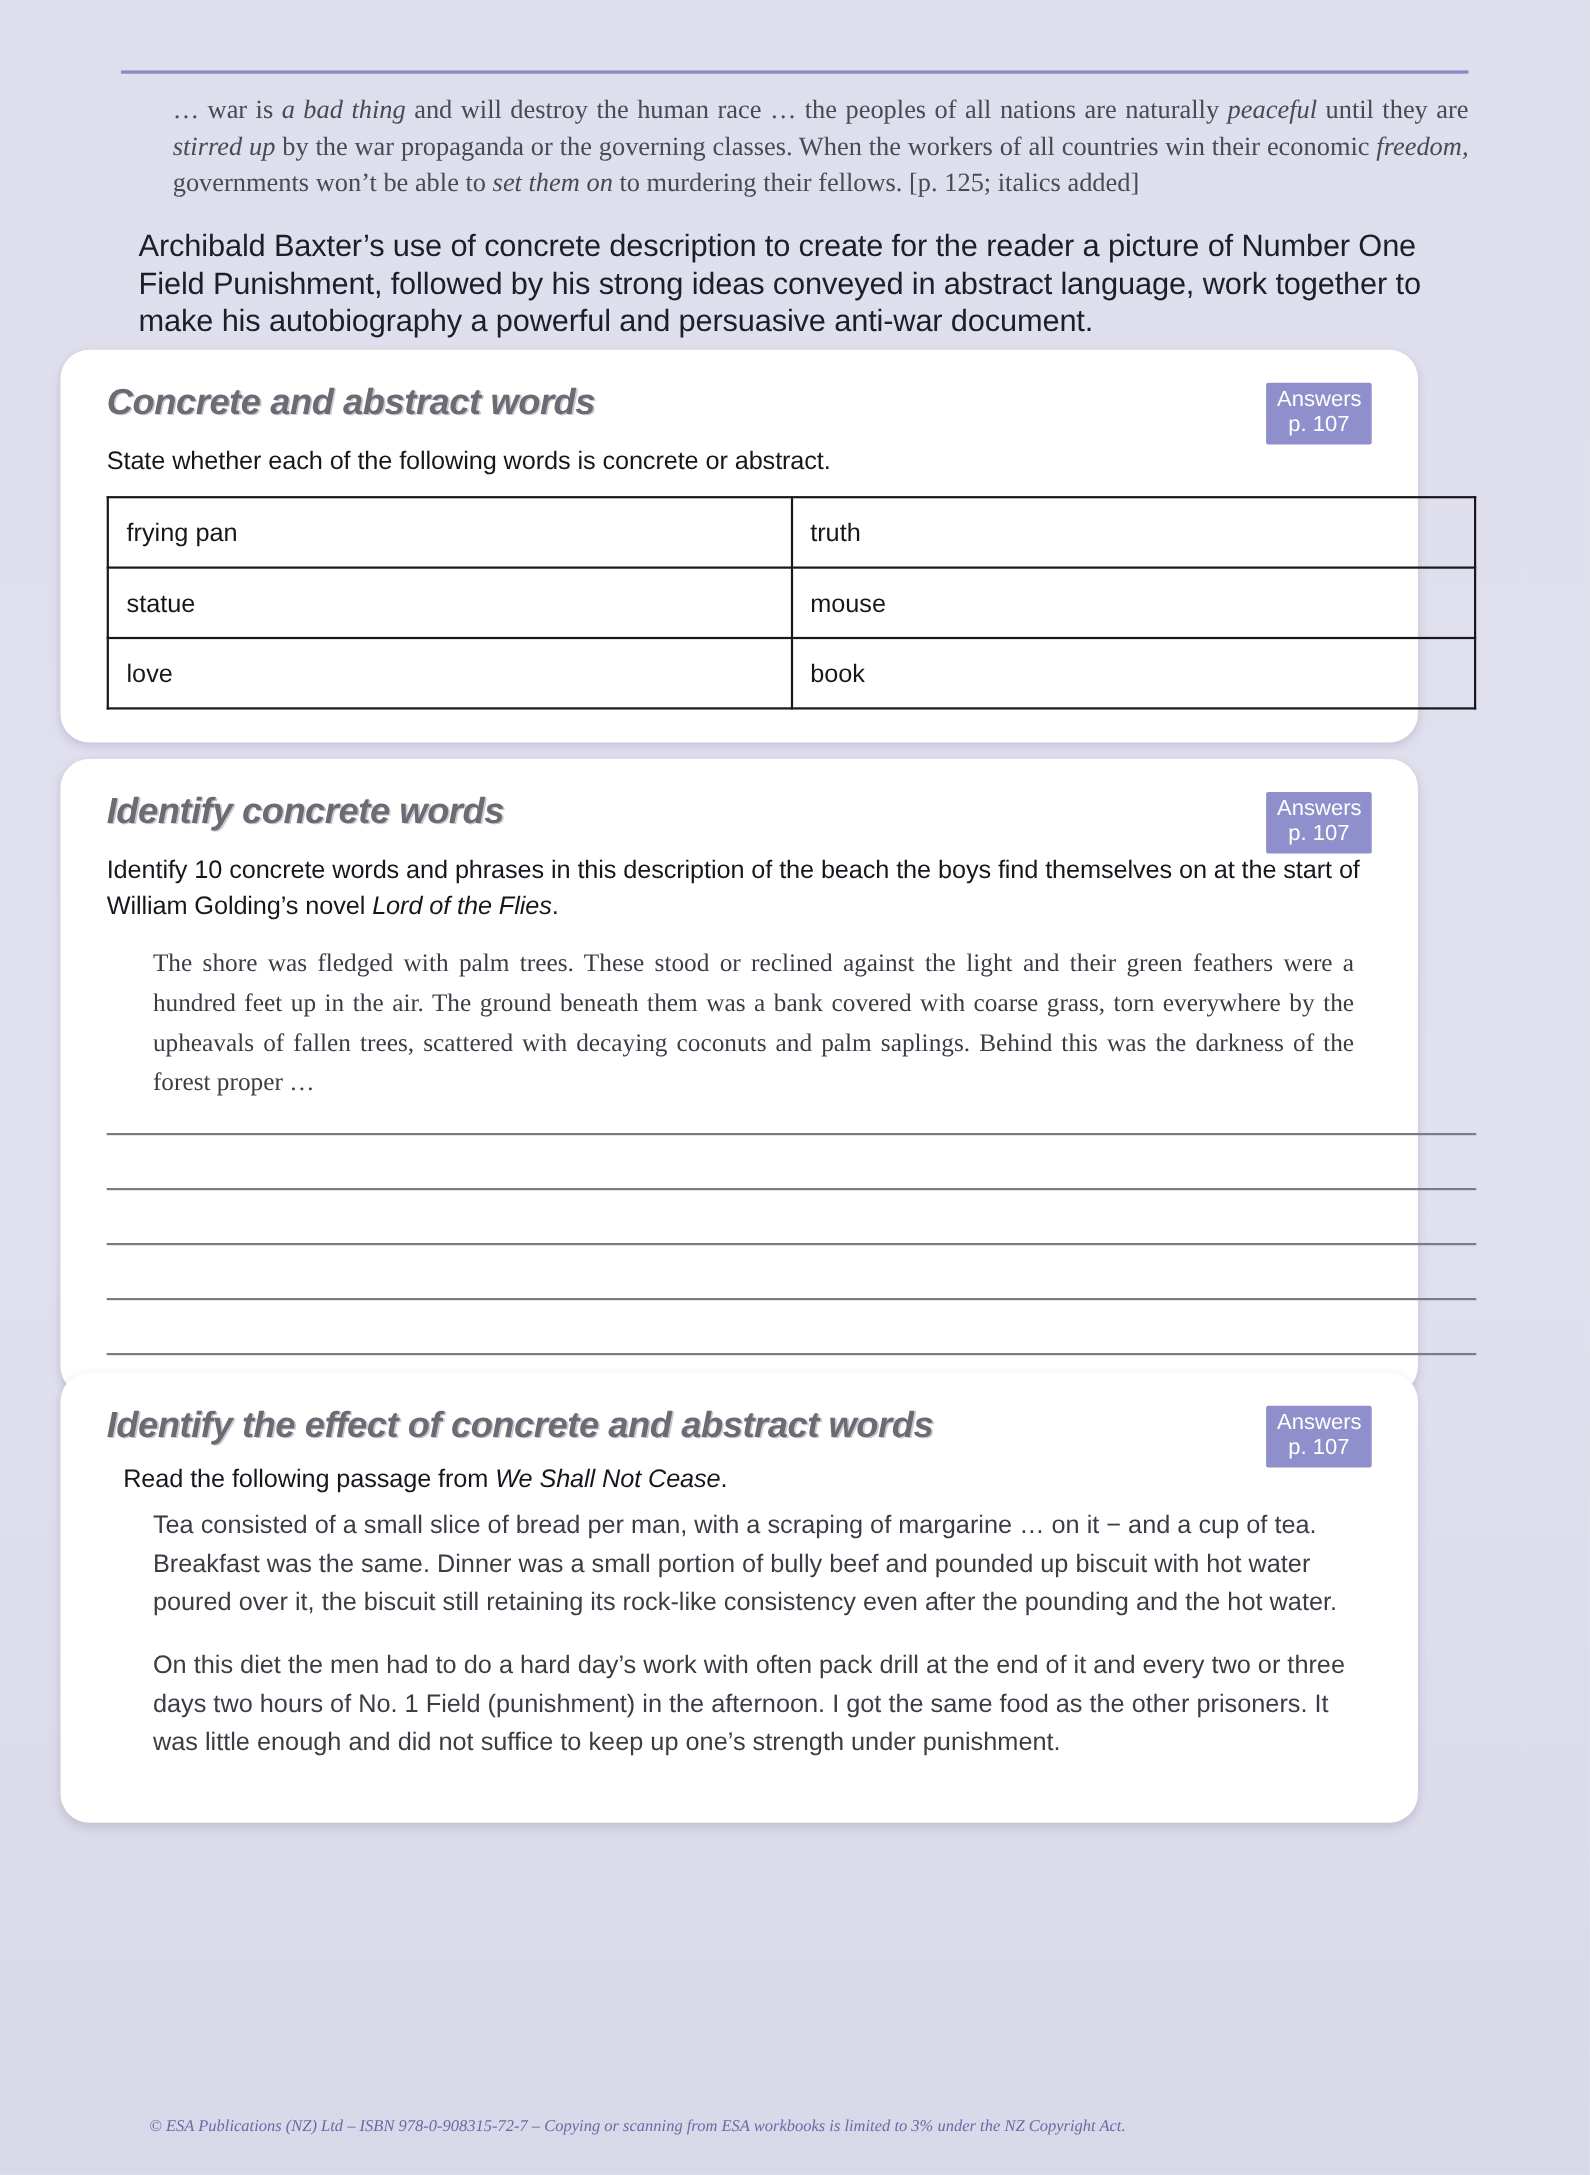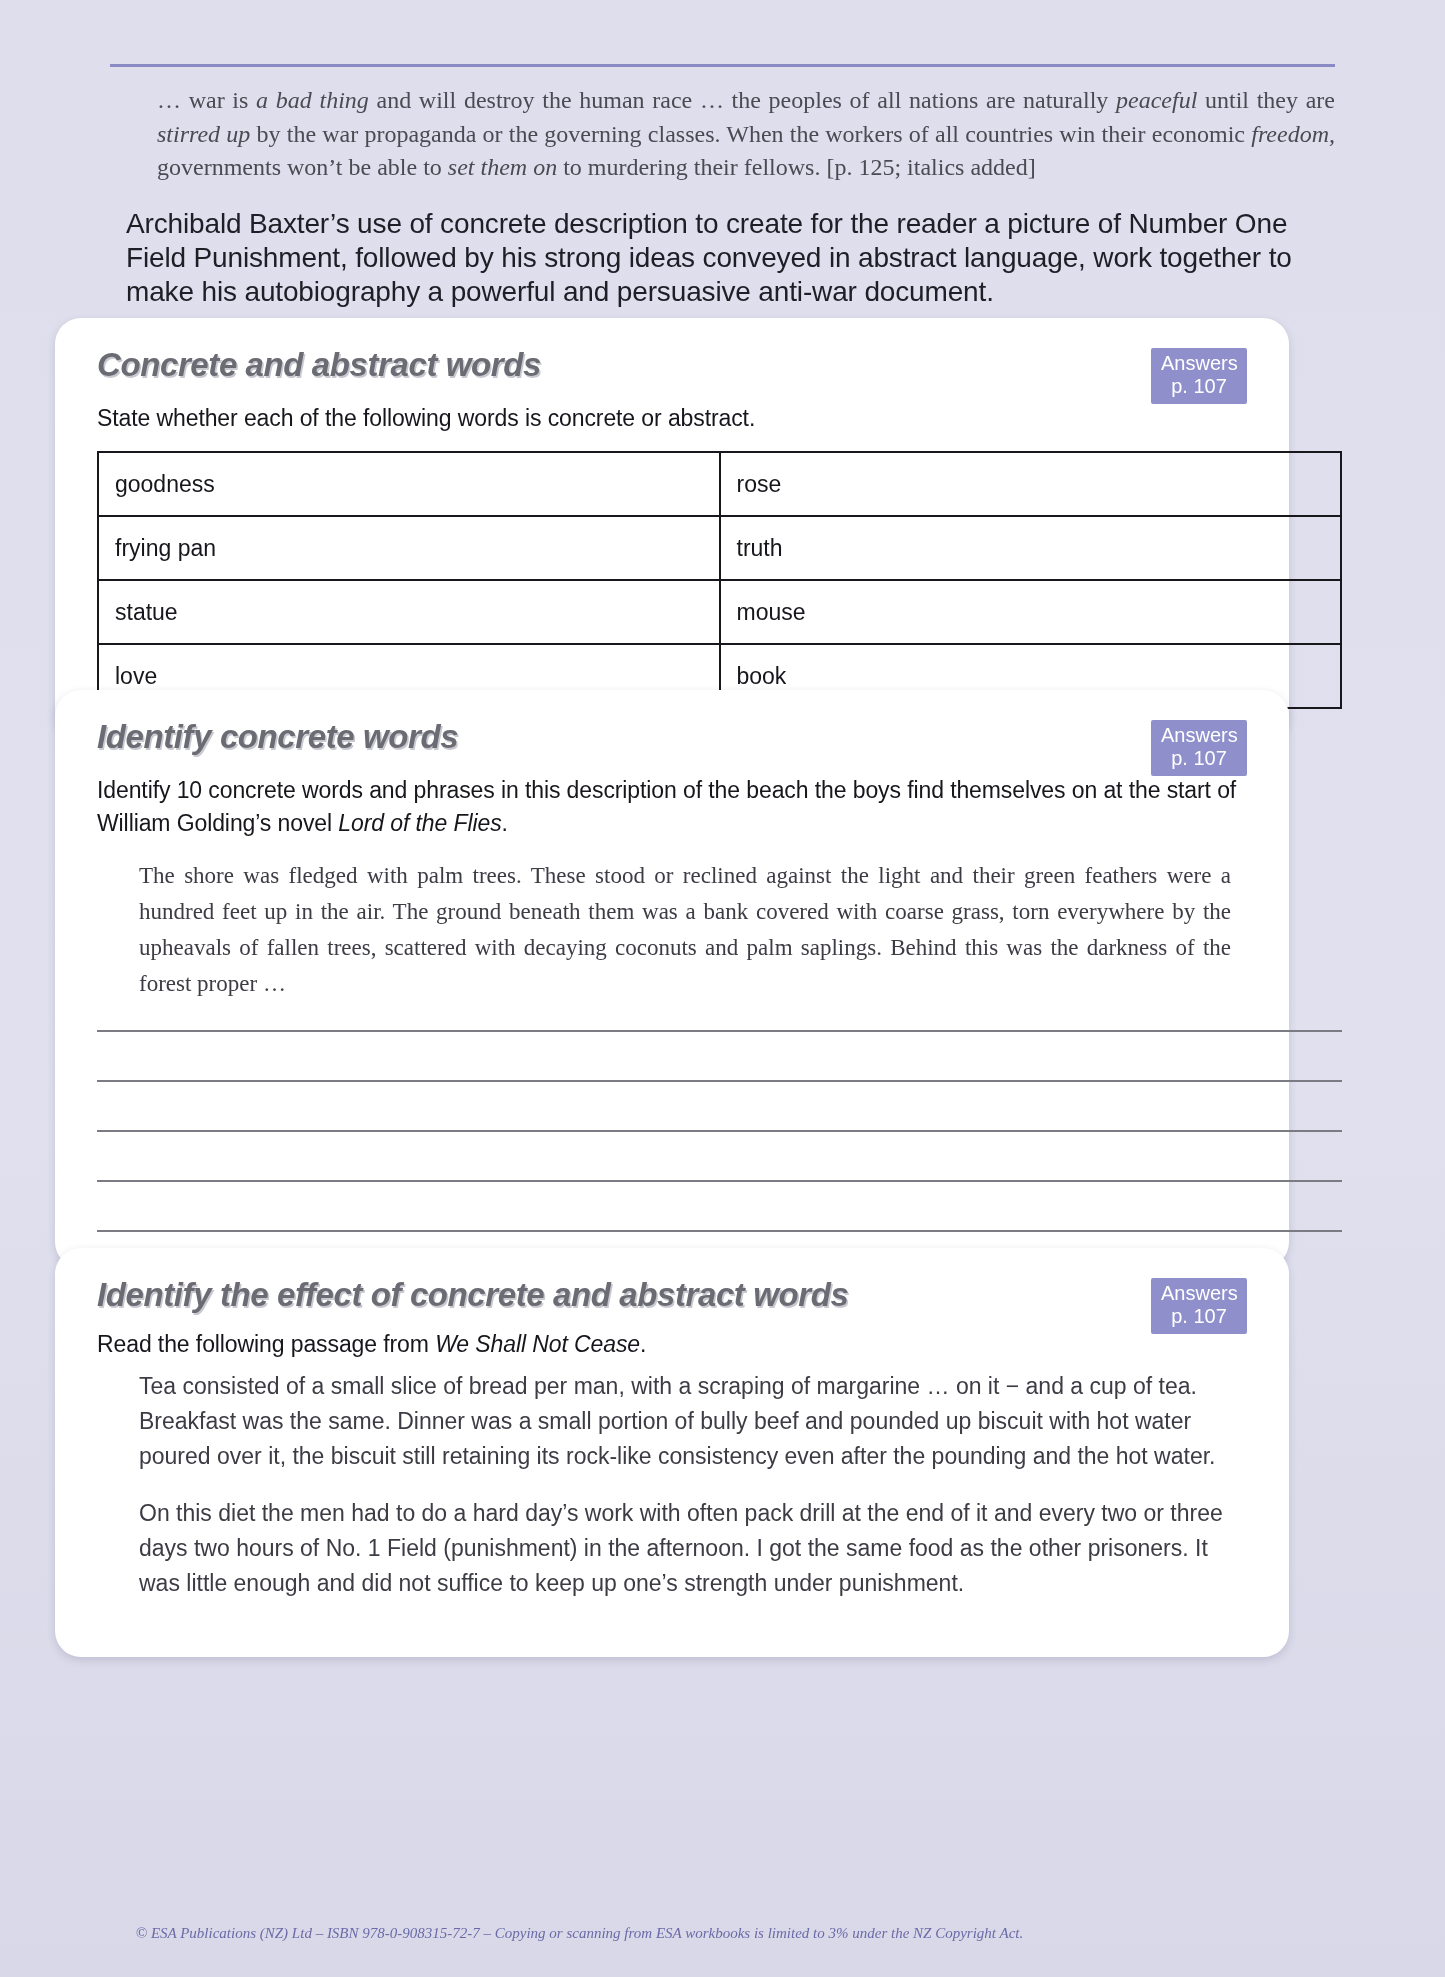--- a/index.html
+++ b/index.html
@@ -200,24 +200,20 @@
   <div class="card" style="top:318px;">
     <div class="card-inner">
       <h2 class="card-title">Concrete and abstract words</h2>
       <div class="answers-badge" style="top:30px;">
         <span>Answers</span>
         <span>p. 107</span>
       </div>
       <p class="instruction">State whether each of the following words is concrete or abstract.</p>
       <table class="word-table">
         <tbody>
-          <tr>
-            <td>goodness</td>
-            <td>rose</td>
-          </tr>
           <tr>
             <td>frying pan</td>
             <td>truth</td>
           </tr>
           <tr>
             <td>statue</td>
             <td>mouse</td>
           </tr>
           <tr>
             <td>love</td>
@@ -247,21 +243,21 @@
     </div>
   </div>
 
   <div class="card" style="top:1248px; border-bottom-left-radius:26px; border-bottom-right-radius:26px;">
     <div class="card-inner" style="padding-bottom:56px;">
       <h2 class="card-title">Identify the effect of concrete and abstract words</h2>
       <div class="answers-badge" style="top:30px;">
         <span>Answers</span>
         <span>p. 107</span>
       </div>
-      <p class="instruction" style="margin-top:14px;"><span>Read the following passage from </span><em>We Shall Not Cease</em><span>.</span></p>
+      <p class="instruction" style="margin-top:14px;margin-left:15px;"><span>Read the following passage from </span><em>We Shall Not Cease</em><span>.</span></p>
       <p class="extract sans" style="margin-top:8px;">Tea consisted of a small slice of bread per man, with a scraping of margarine … on it − and a cup of tea. Breakfast was the same. Dinner was a small portion of bully beef and pounded up biscuit with hot water poured over it, the biscuit still retaining its rock-like consistency even after the pounding and the hot water.</p>
       <p class="extract sans" style="margin-top:22px;">On this diet the men had to do a hard day’s work with often pack drill at the end of it and every two or three days two hours of No. 1 Field (punishment) in the afternoon. I got the same food as the other prisoners. It was little enough and did not suffice to keep up one’s strength under punishment.</p>
     </div>
   </div>
 
   <div class="footer">© ESA Publications (NZ) Ltd  –  ISBN 978-0-908315-72-7  –  Copying or scanning from ESA workbooks is limited to 3% under the NZ Copyright Act.</div>
 
 </div>
 
 </body></html>

